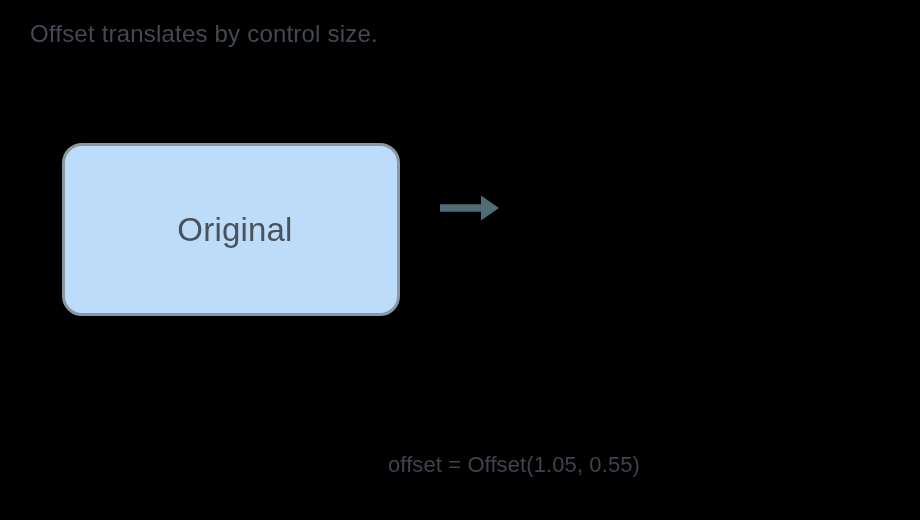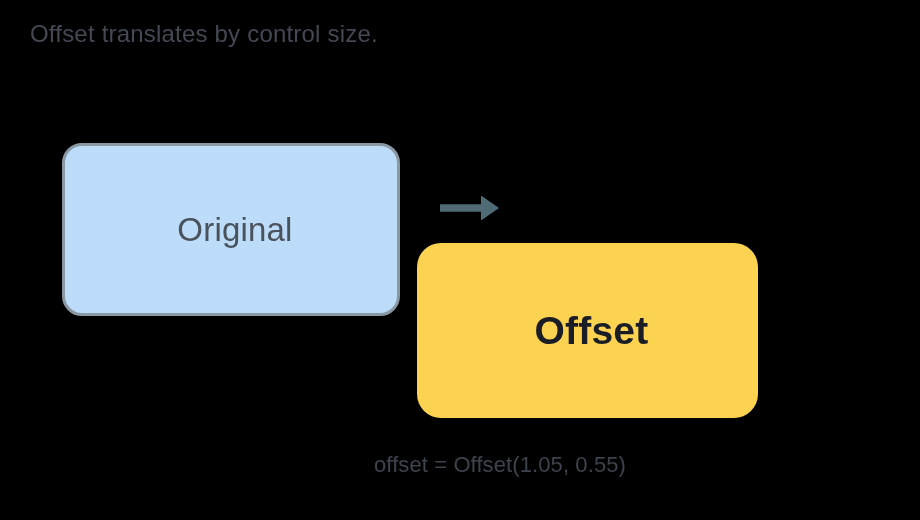--- a/index.html
+++ b/index.html
@@ -78,21 +78,21 @@
     position: absolute;
     left: 437px;
     top: 190px;
     width: 66px;
     height: 36px;
   }
 
   
   .code-caption {
     position: absolute;
-    left: 374px;
+    left: 388px;
     top: 452px;
     font-size: 22px;
     font-weight: 400;
     color: #3D424C;
     letter-spacing: 0.1px;
     white-space: nowrap;
   }
 </style>
 </head>
 <body>
@@ -104,19 +104,16 @@
   <div class="box box-original">
     <span class="box-label">Original</span>
   </div>
 
   <div class="arrow">
     <svg width="66" height="36" viewBox="0 0 66 36" xmlns="http://www.w3.org/2000/svg">
       <path d="M3 14.2 L44 14.2 L44 5.5 L62 18 L44 30.5 L44 21.8 L3 21.8 Z" fill="#4F6C76"></path>
     </svg>
   </div>
 
-  <div class="box box-offset">
-    <span class="box-label">Offset</span>
-  </div>
 
   <div class="code-caption">offset = Offset(1.05, 0.55)</div>
 
 </div>
 
 </body></html>

